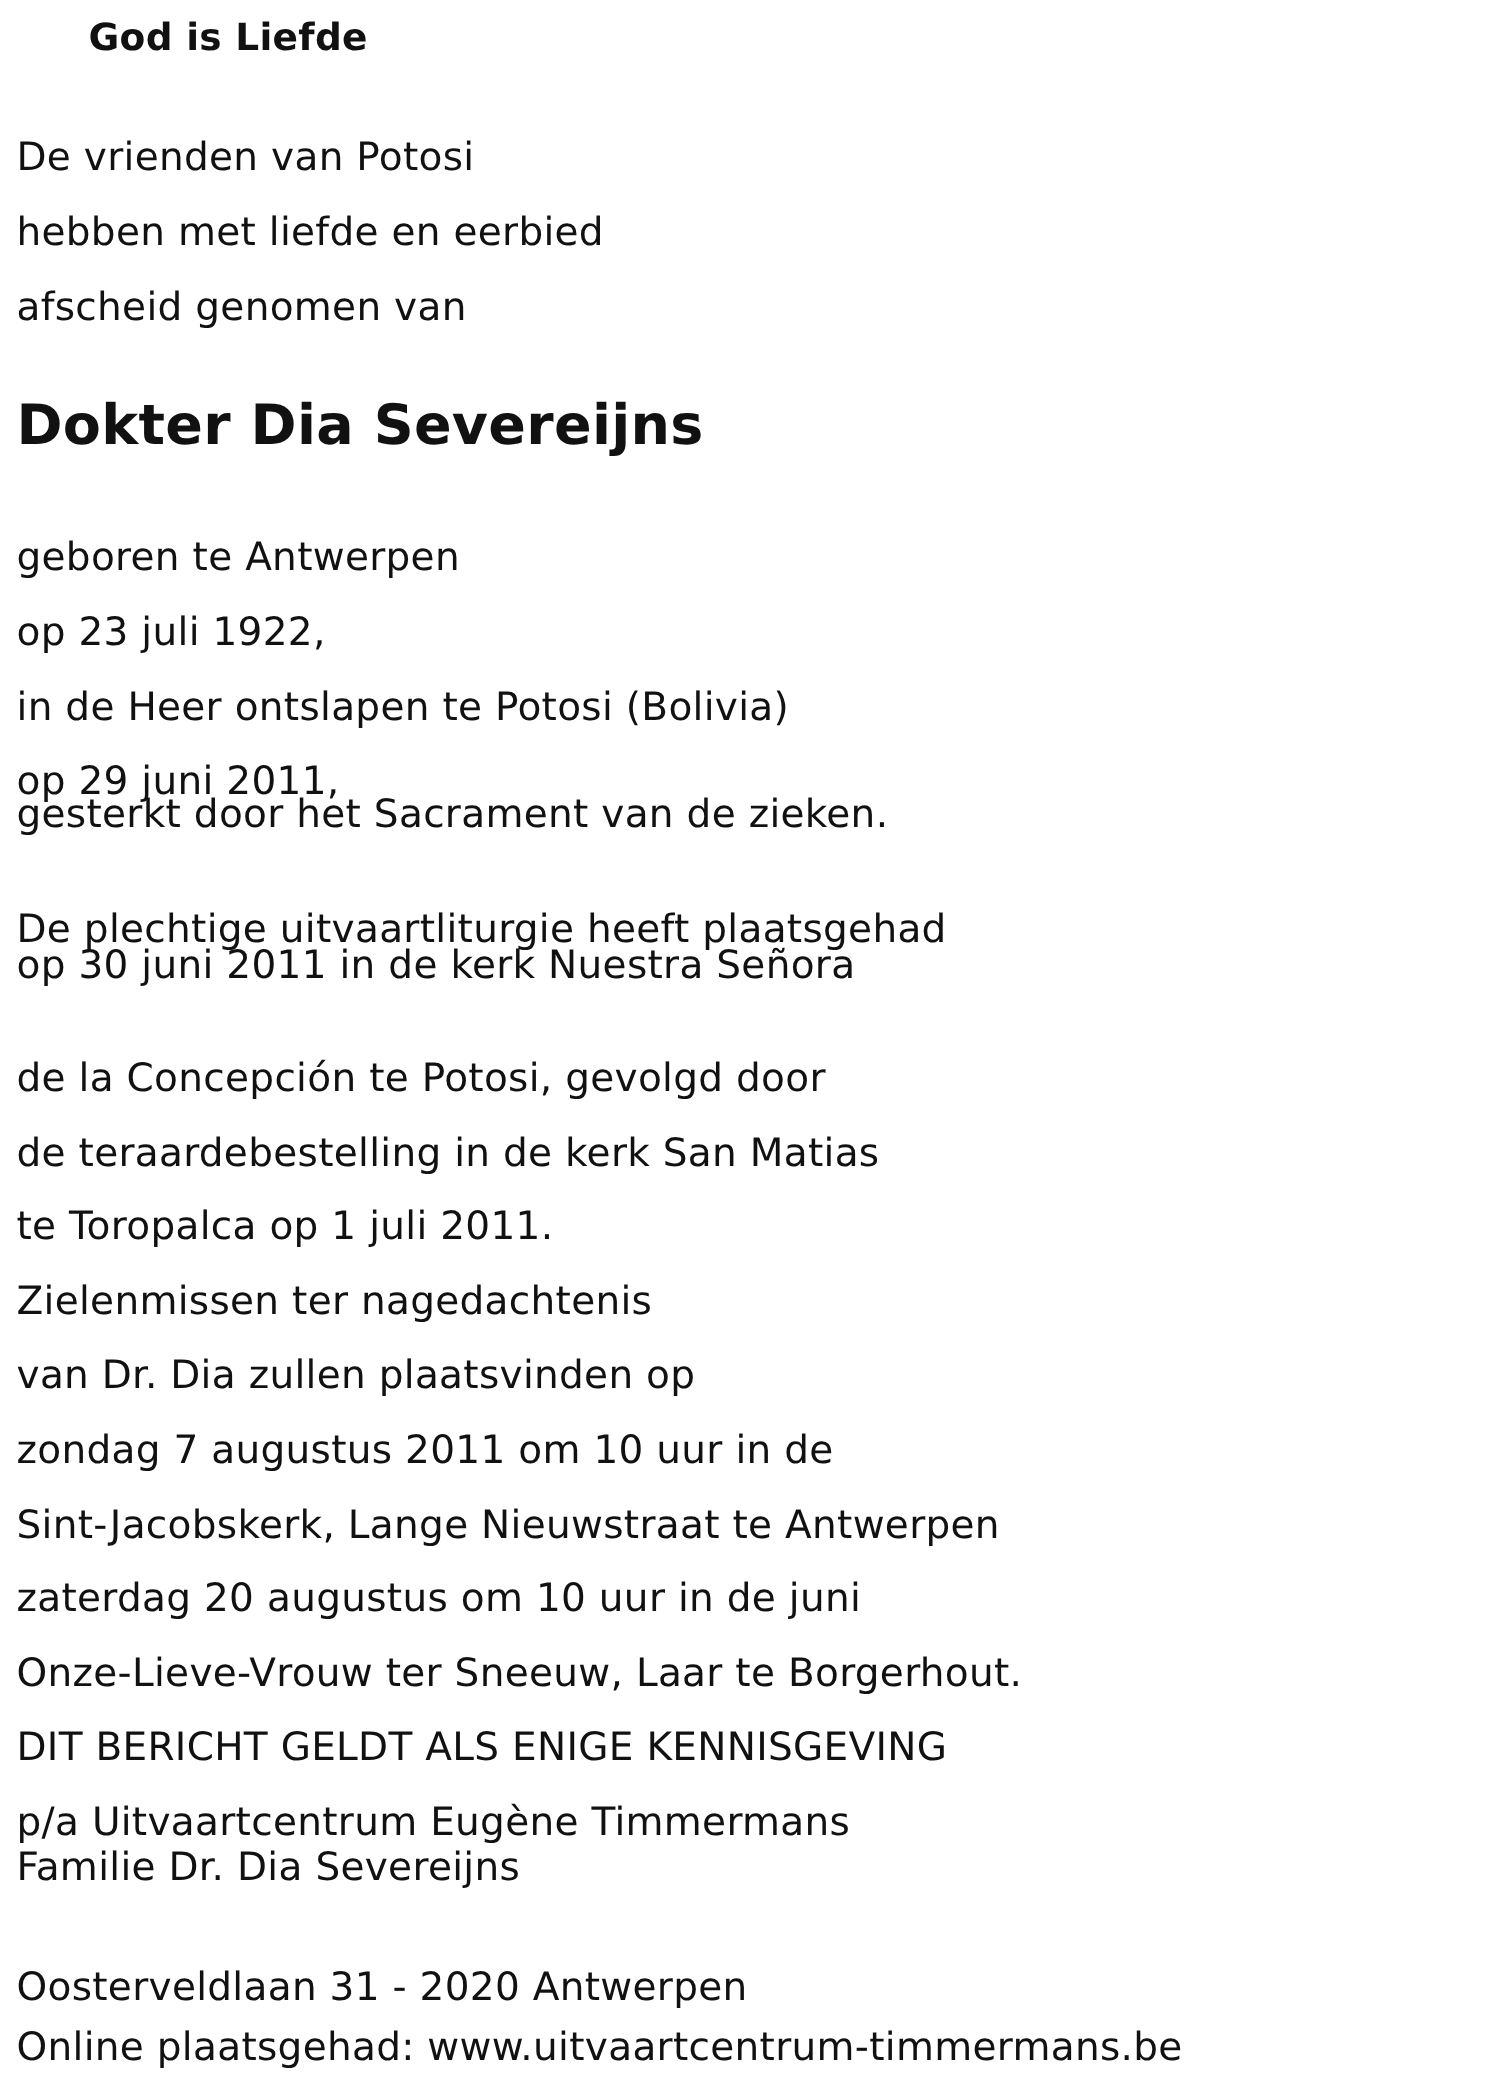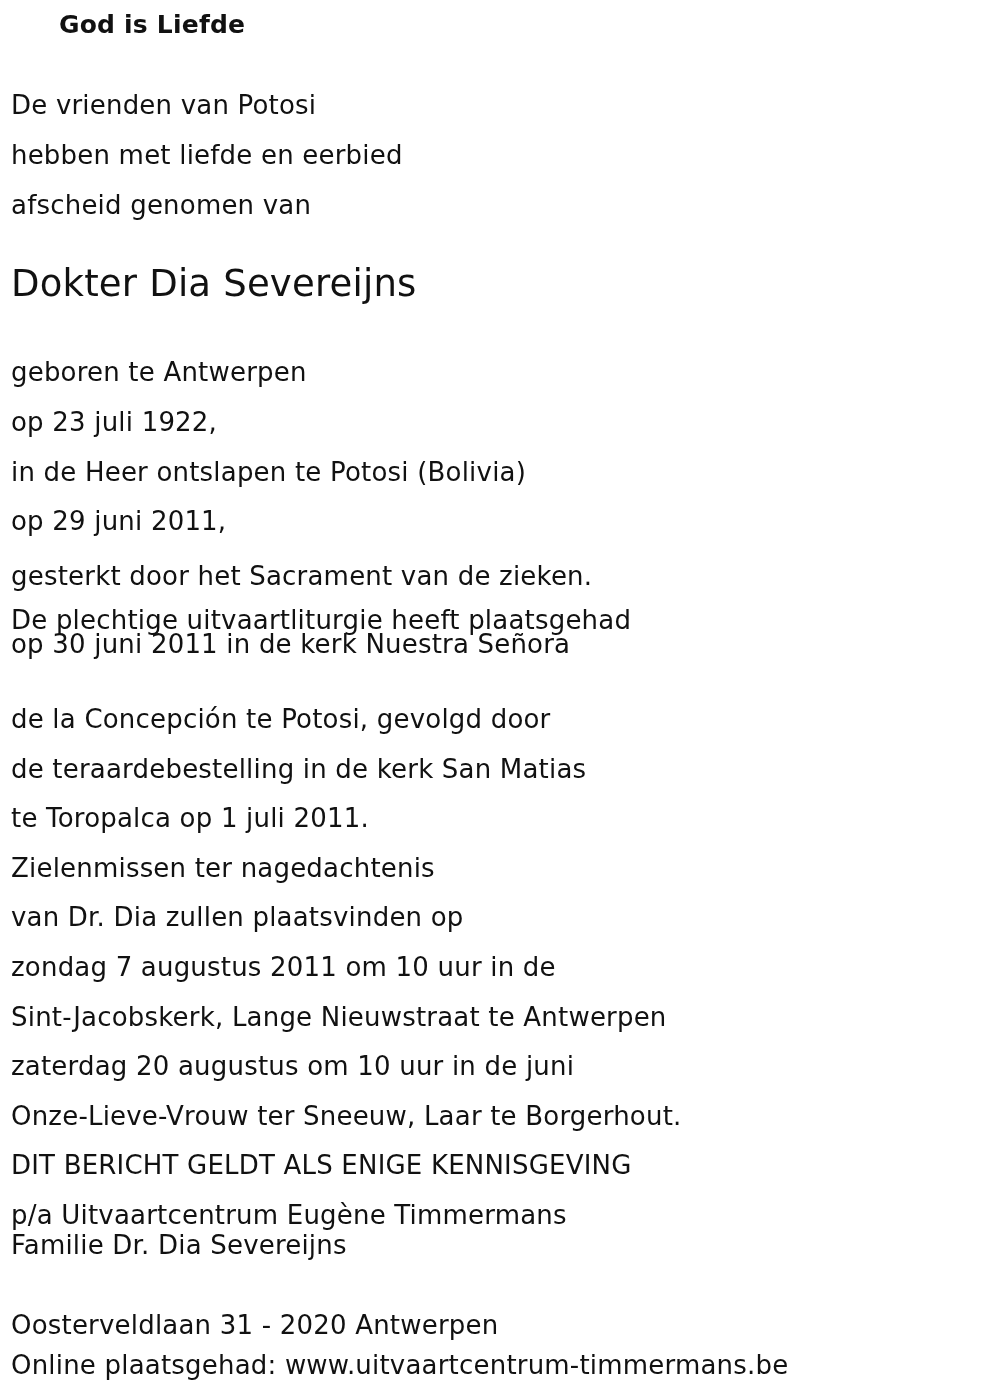--- a/index.html
+++ b/index.html
@@ -28,21 +28,21 @@
       font-size: 26px;
       line-height: 30px;
       letter-spacing: 0.2px;
     }
     .heading {
       font-weight: bold;
       font-size: 25px;
       margin-left: 48px;
     }
     .name {
-      font-weight: normal;
+      font-weight: bold;
       font-size: 37px;
       line-height: 42px;
     }
     b { font-weight: normal; }
   </style>
 </head>
 <body>
 
 <div class="doc">
   <div class="line heading" style="top:10px">God is Liefde</div>
@@ -50,21 +50,21 @@
   <div class="line" style="top:90px">De vrienden van Potosi</div>
   <div class="line" style="top:140px">hebben met liefde en eerbied</div>
   <div class="line" style="top:190px">afscheid genomen van</div>
 
   <div class="line name" style="top:263px">Dokter Dia Severeijns</div>
 
   <div class="line" style="top:357px">geboren te Antwerpen</div>
   <div class="line" style="top:407px">op 23 juli 1922,</div>
   <div class="line" style="top:457px">in de Heer ontslapen te Potosi (Bolivia)</div>
   <div class="line" style="top:506px">op 29 juni 2011,</div>
-  <div class="line" style="top:561px">gesterkt door het Sacrament van de zieken.</div>
+  <div class="line" style="top:528px">gesterkt door het Sacrament van de zieken.</div>
   <div class="line" style="top:605px">De plechtige uitvaartliturgie heeft plaatsgehad</div>
   <div class="line" style="top:629px">op 30 juni 2011 in de kerk Nuestra Señora</div>
   <div class="line" style="top:704px">de la Concepción te Potosi, gevolgd door</div>
   <div class="line" style="top:754px">de teraardebestelling in de kerk San Matias</div>
   <div class="line" style="top:803px">te Toropalca op 1 juli 2011.</div>
   <div class="line" style="top:853px">Zielenmissen ter nagedachtenis</div>
   <div class="line" style="top:902px">van Dr. Dia zullen plaatsvinden op</div>
 
   <div class="line" style="top:952px">
     <b>zondag 7 augustus 2011 om 10 uur</b><span> in de</span>

